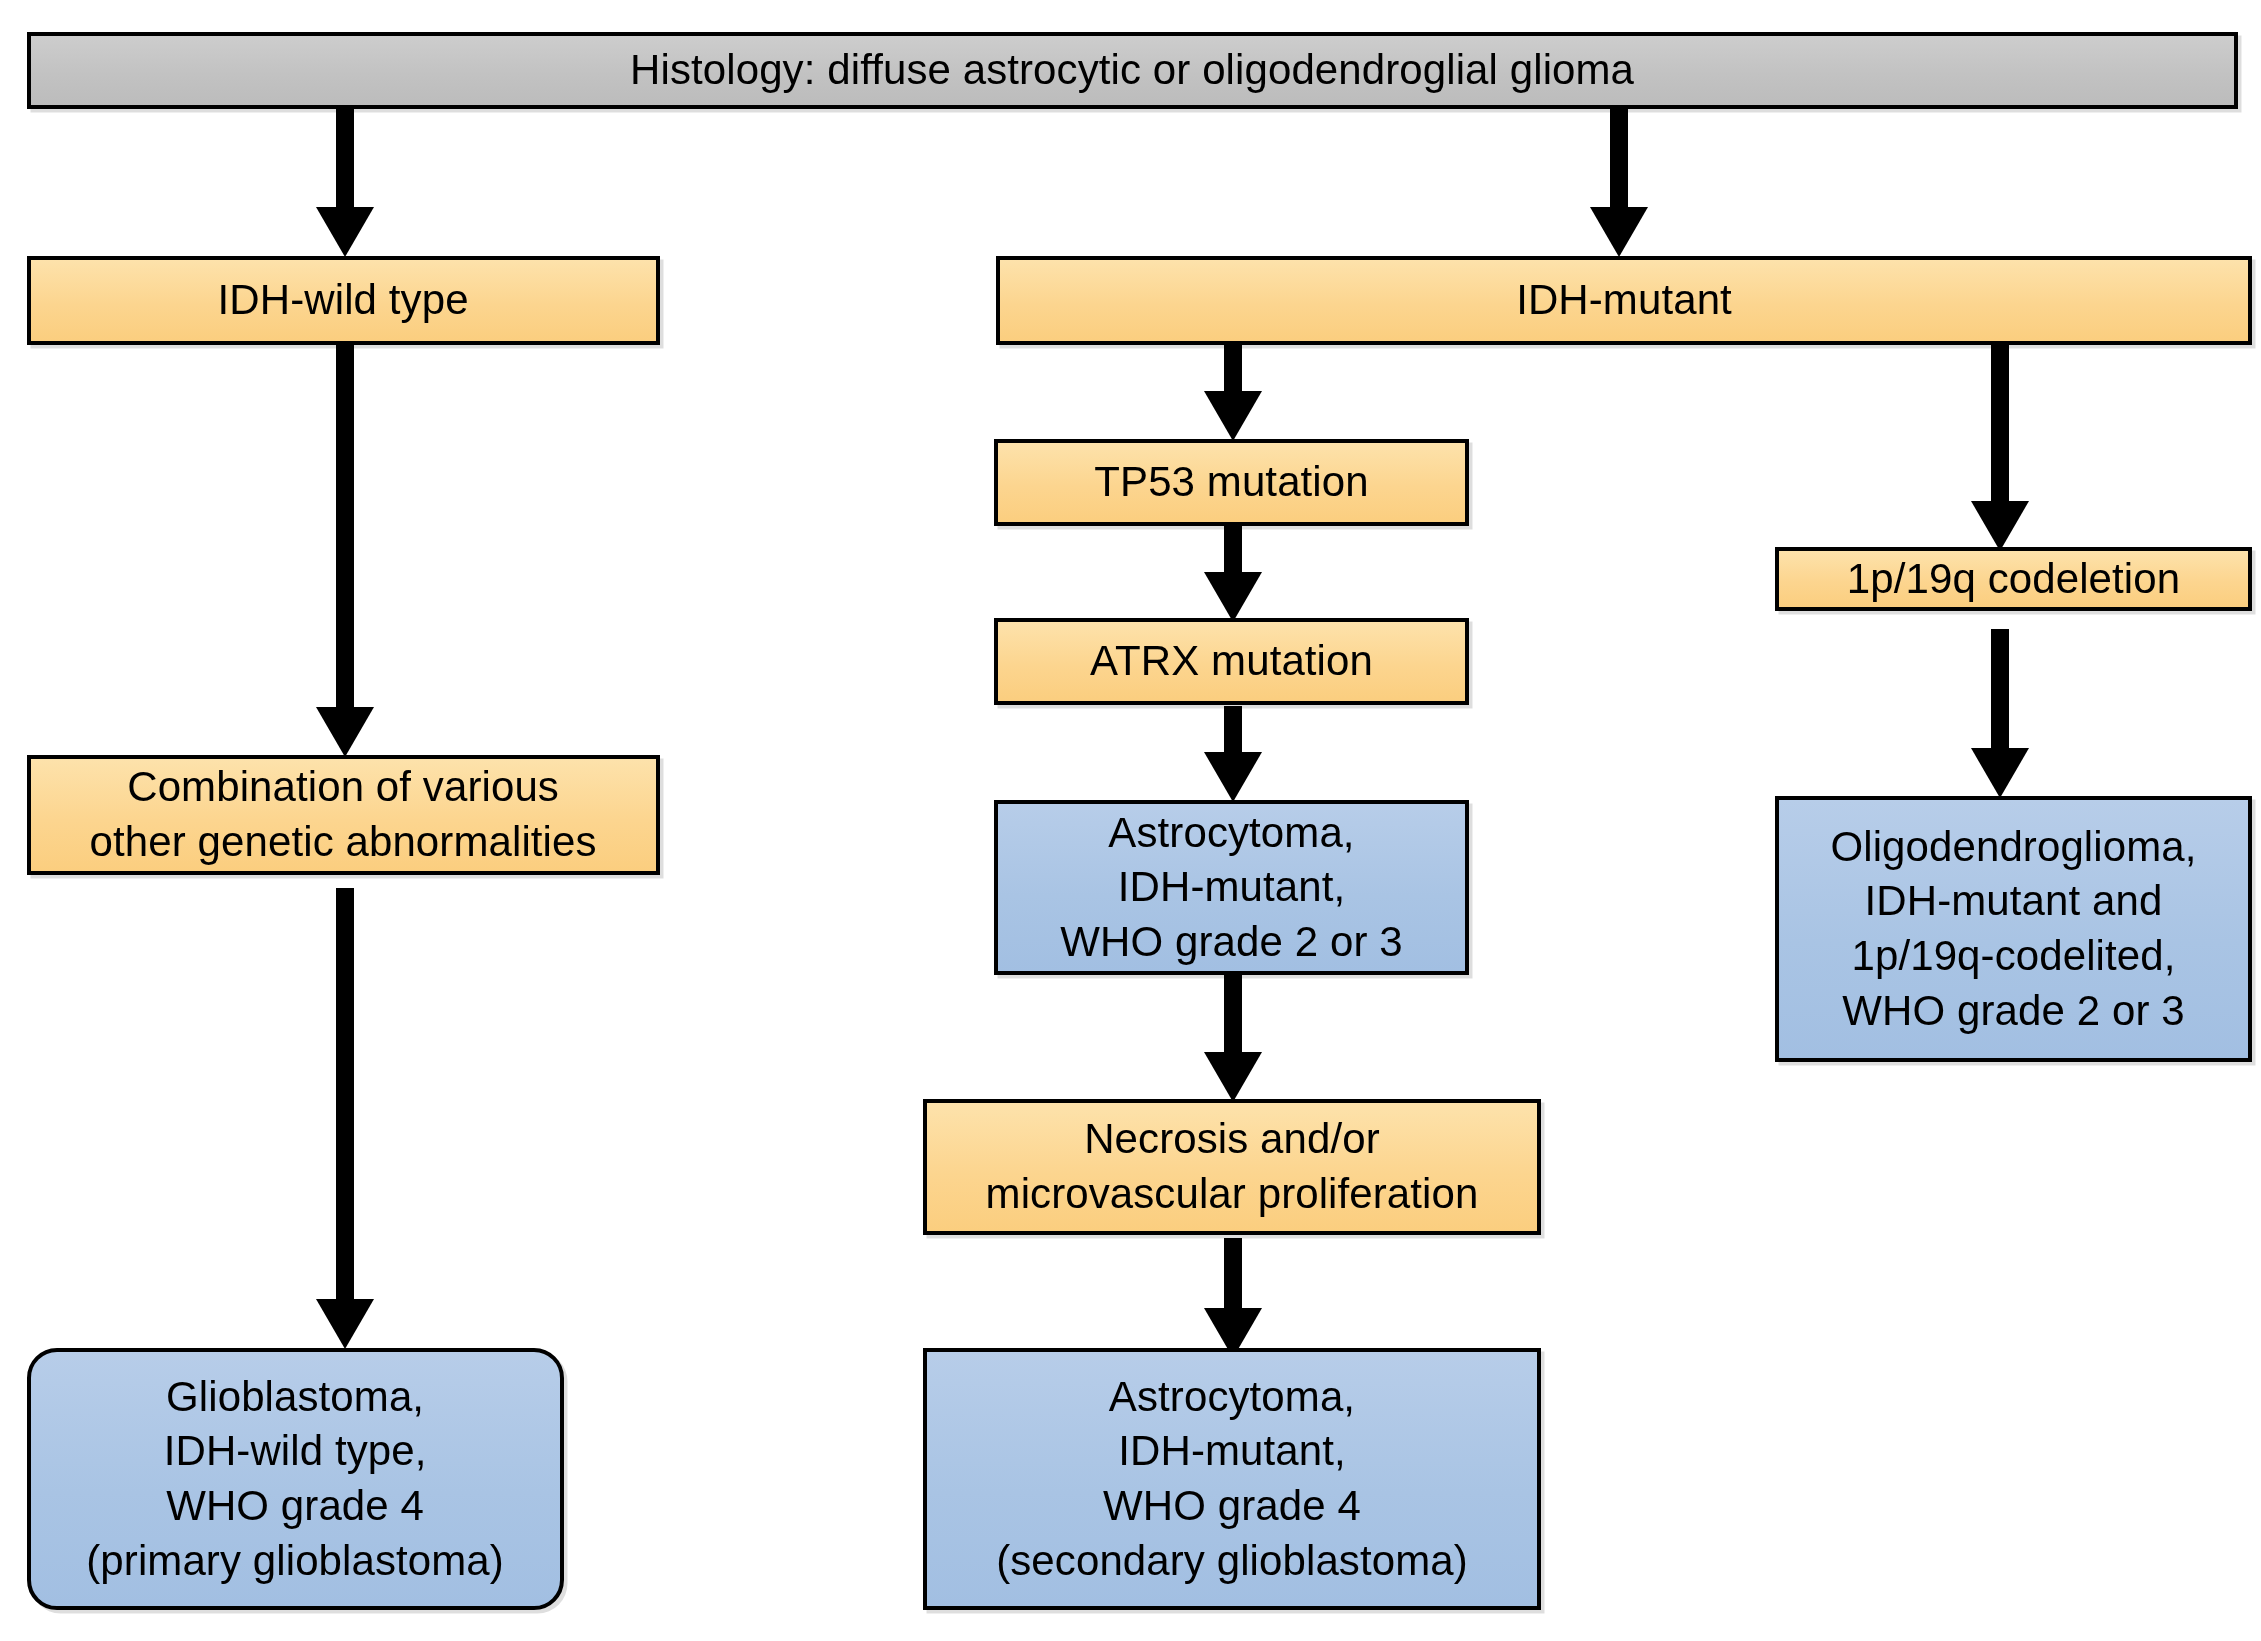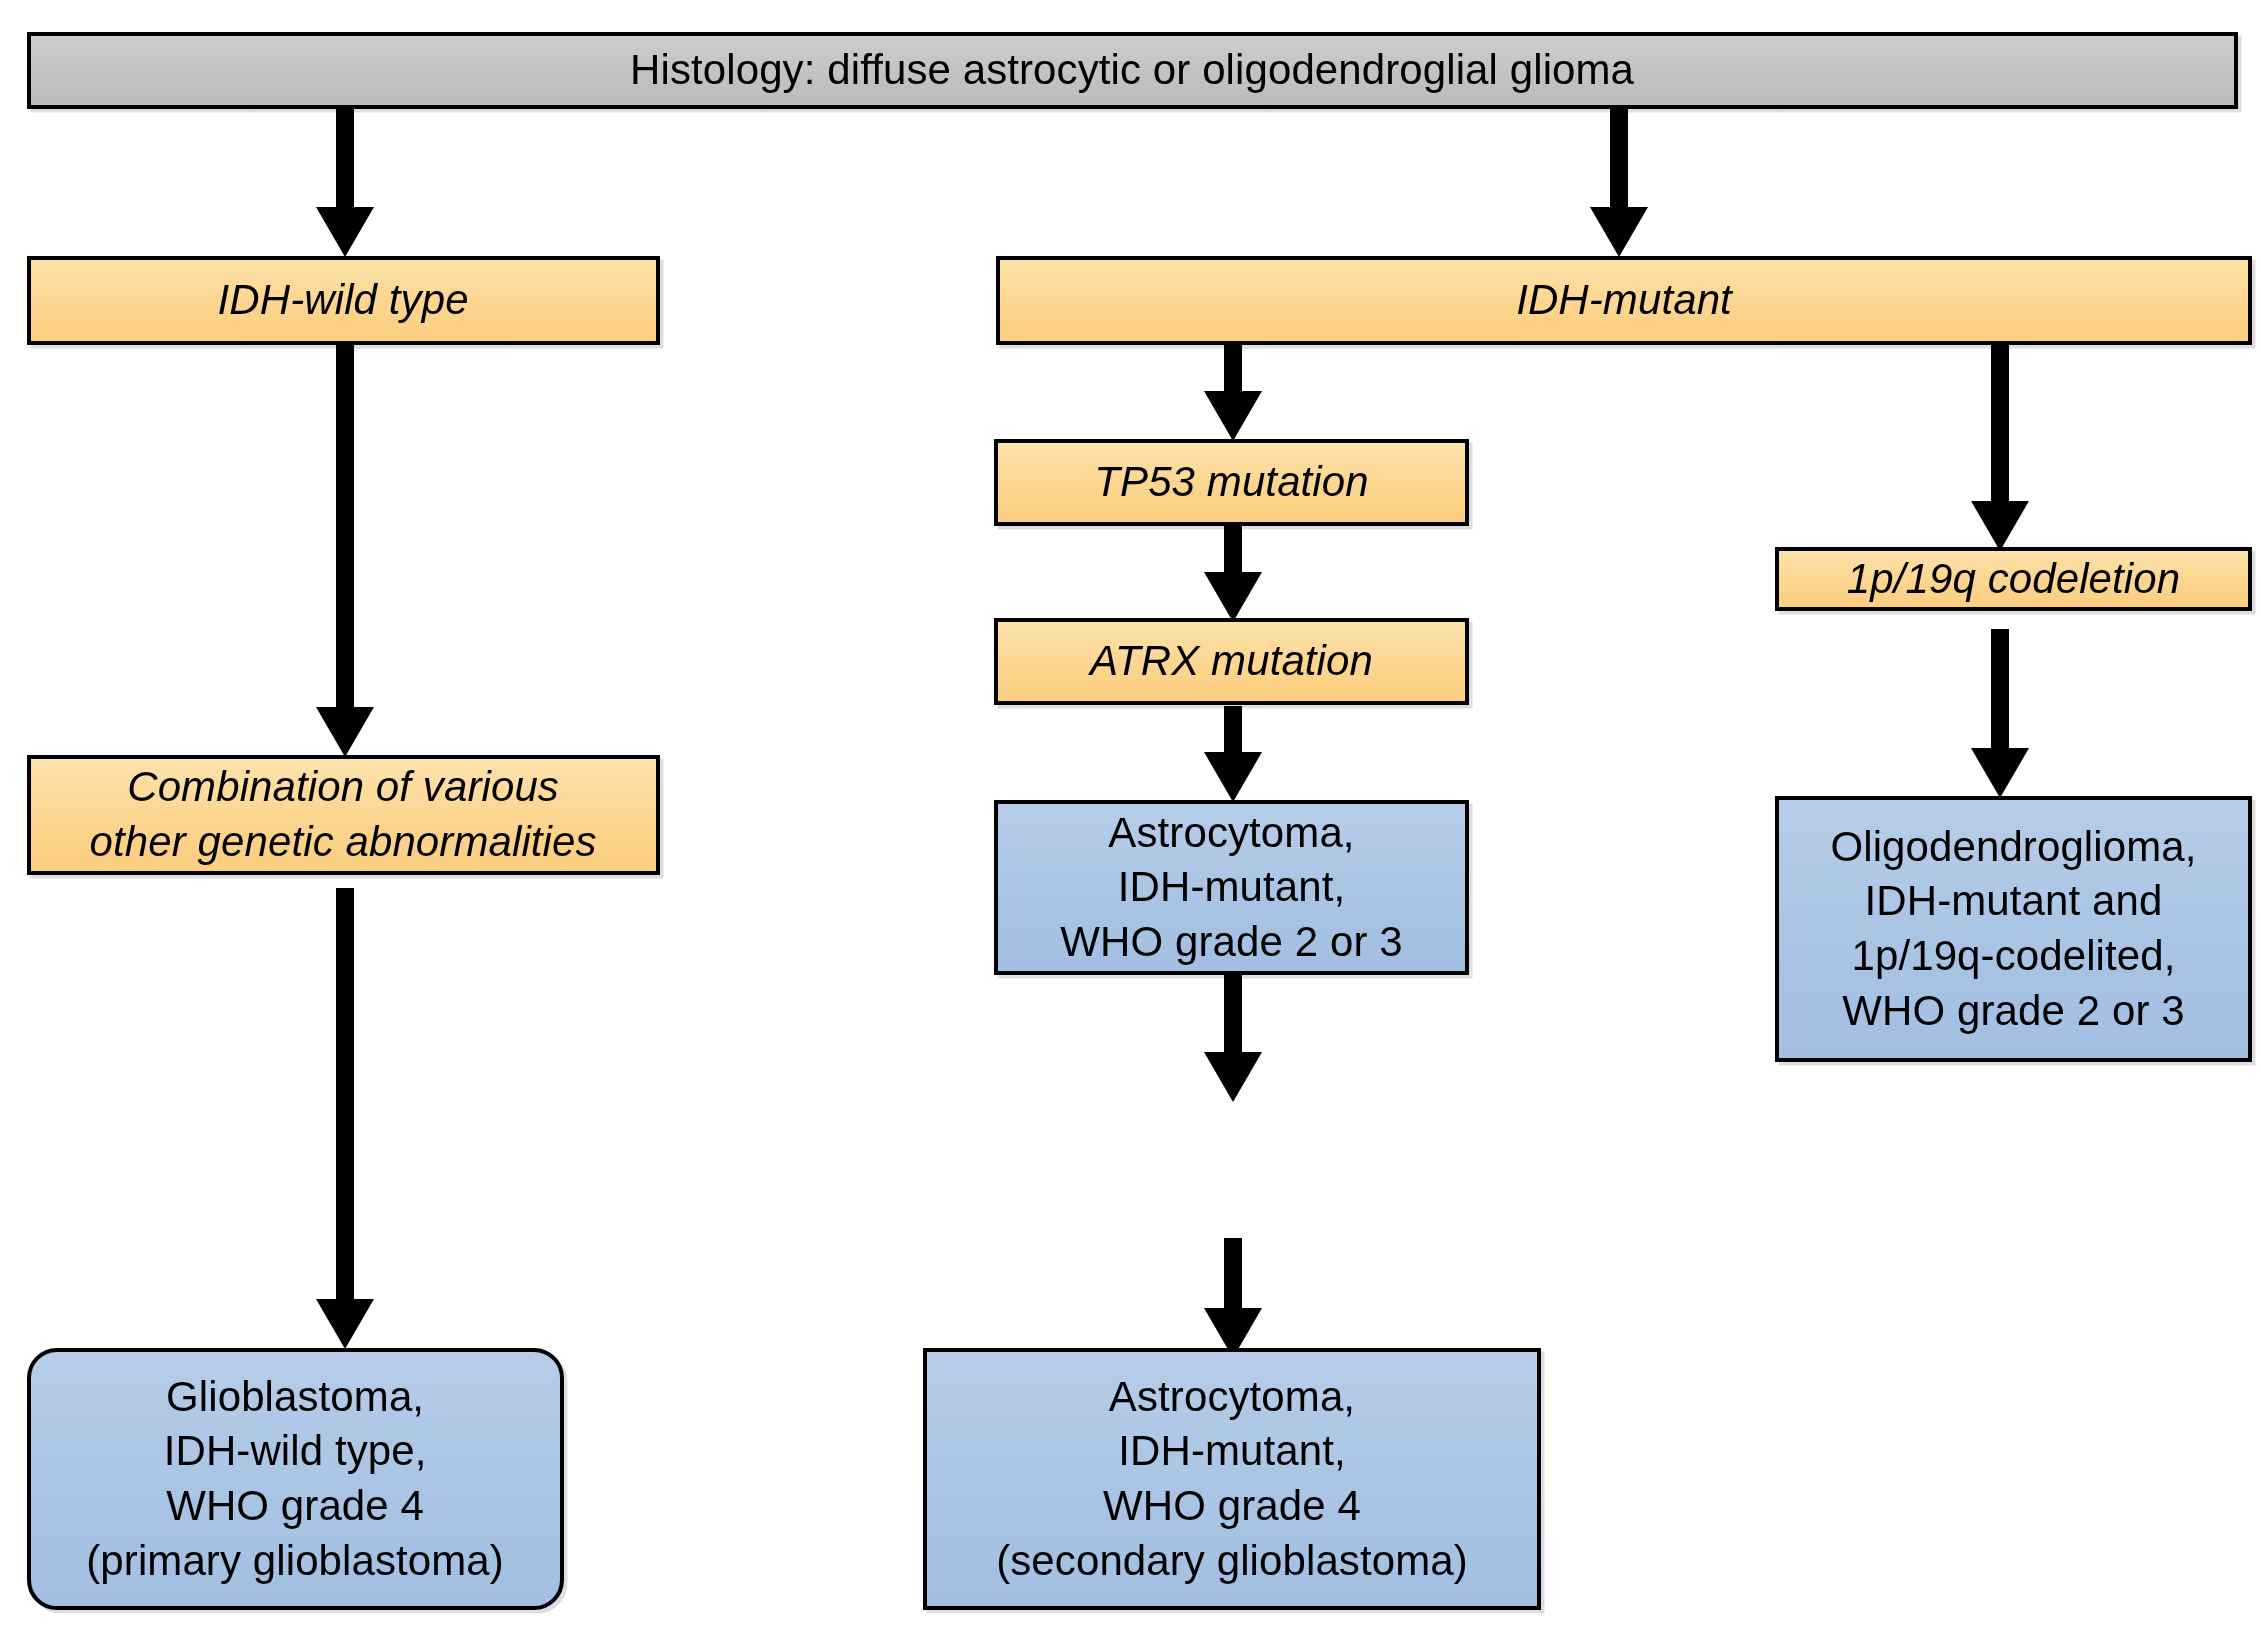--- a/index.html
+++ b/index.html
@@ -30,21 +30,21 @@
     z-index: 3;
     box-shadow: 3.5px 3.5px 0 rgba(0,0,0,0.13);
   }
   .node .lines {
     width: 100%;
     padding: 0 7px;
     box-sizing: border-box;
   }
   .node .lines > div { white-space: nowrap; }
   .gray  { background: linear-gradient(180deg,#cdcdcd 0%, #c2c2c2 55%, #bcbcbc 100%); }
-  .orange{ background: linear-gradient(180deg,#fde2ab 0%, #fcd58f 55%, #fbce7f 100%); font-style: italic; }
+  .orange{ background: linear-gradient(180deg,#fde2ab 0%, #fcd58f 55%, #fbce7f 100%); }
   .blue  { background: linear-gradient(180deg,#b7cde9 0%, #a9c4e4 55%, #a2bfe2 100%); }
 
   
   .arrow { position: absolute; z-index: 2; }
   .arrow .stem {
     position: absolute;
     left: 50%;
     top: 0;
     transform: translateX(-50%);
     width: 18px;
@@ -175,20 +175,26 @@
 
   <div class="node blue" style="left:1775px; top:796px; width:477px; height:266px;">
     <div class="lines">
       <div>Oligodendroglioma,</div>
       <div>IDH-mutant and</div>
       <div>1p/19q-codelited,</div>
       <div>WHO grade 2 or 3</div>
     </div>
   </div>
 
+  <div class="node orange" style="left:923px; top:1099px; width:618px; height:136px;">
+    <div class="lines">
+      <div>Necrosis and/or</div>
+      <div>microvascular proliferation</div>
+    </div>
+  </div>
 
   <div class="node blue" style="left:26.6px; top:1348px; width:537px; height:262px;border-radius:30px;">
     <div class="lines">
       <div>Glioblastoma,</div>
       <div>IDH-wild type,</div>
       <div>WHO grade 4</div>
       <div>(primary glioblastoma)</div>
     </div>
   </div>
 

